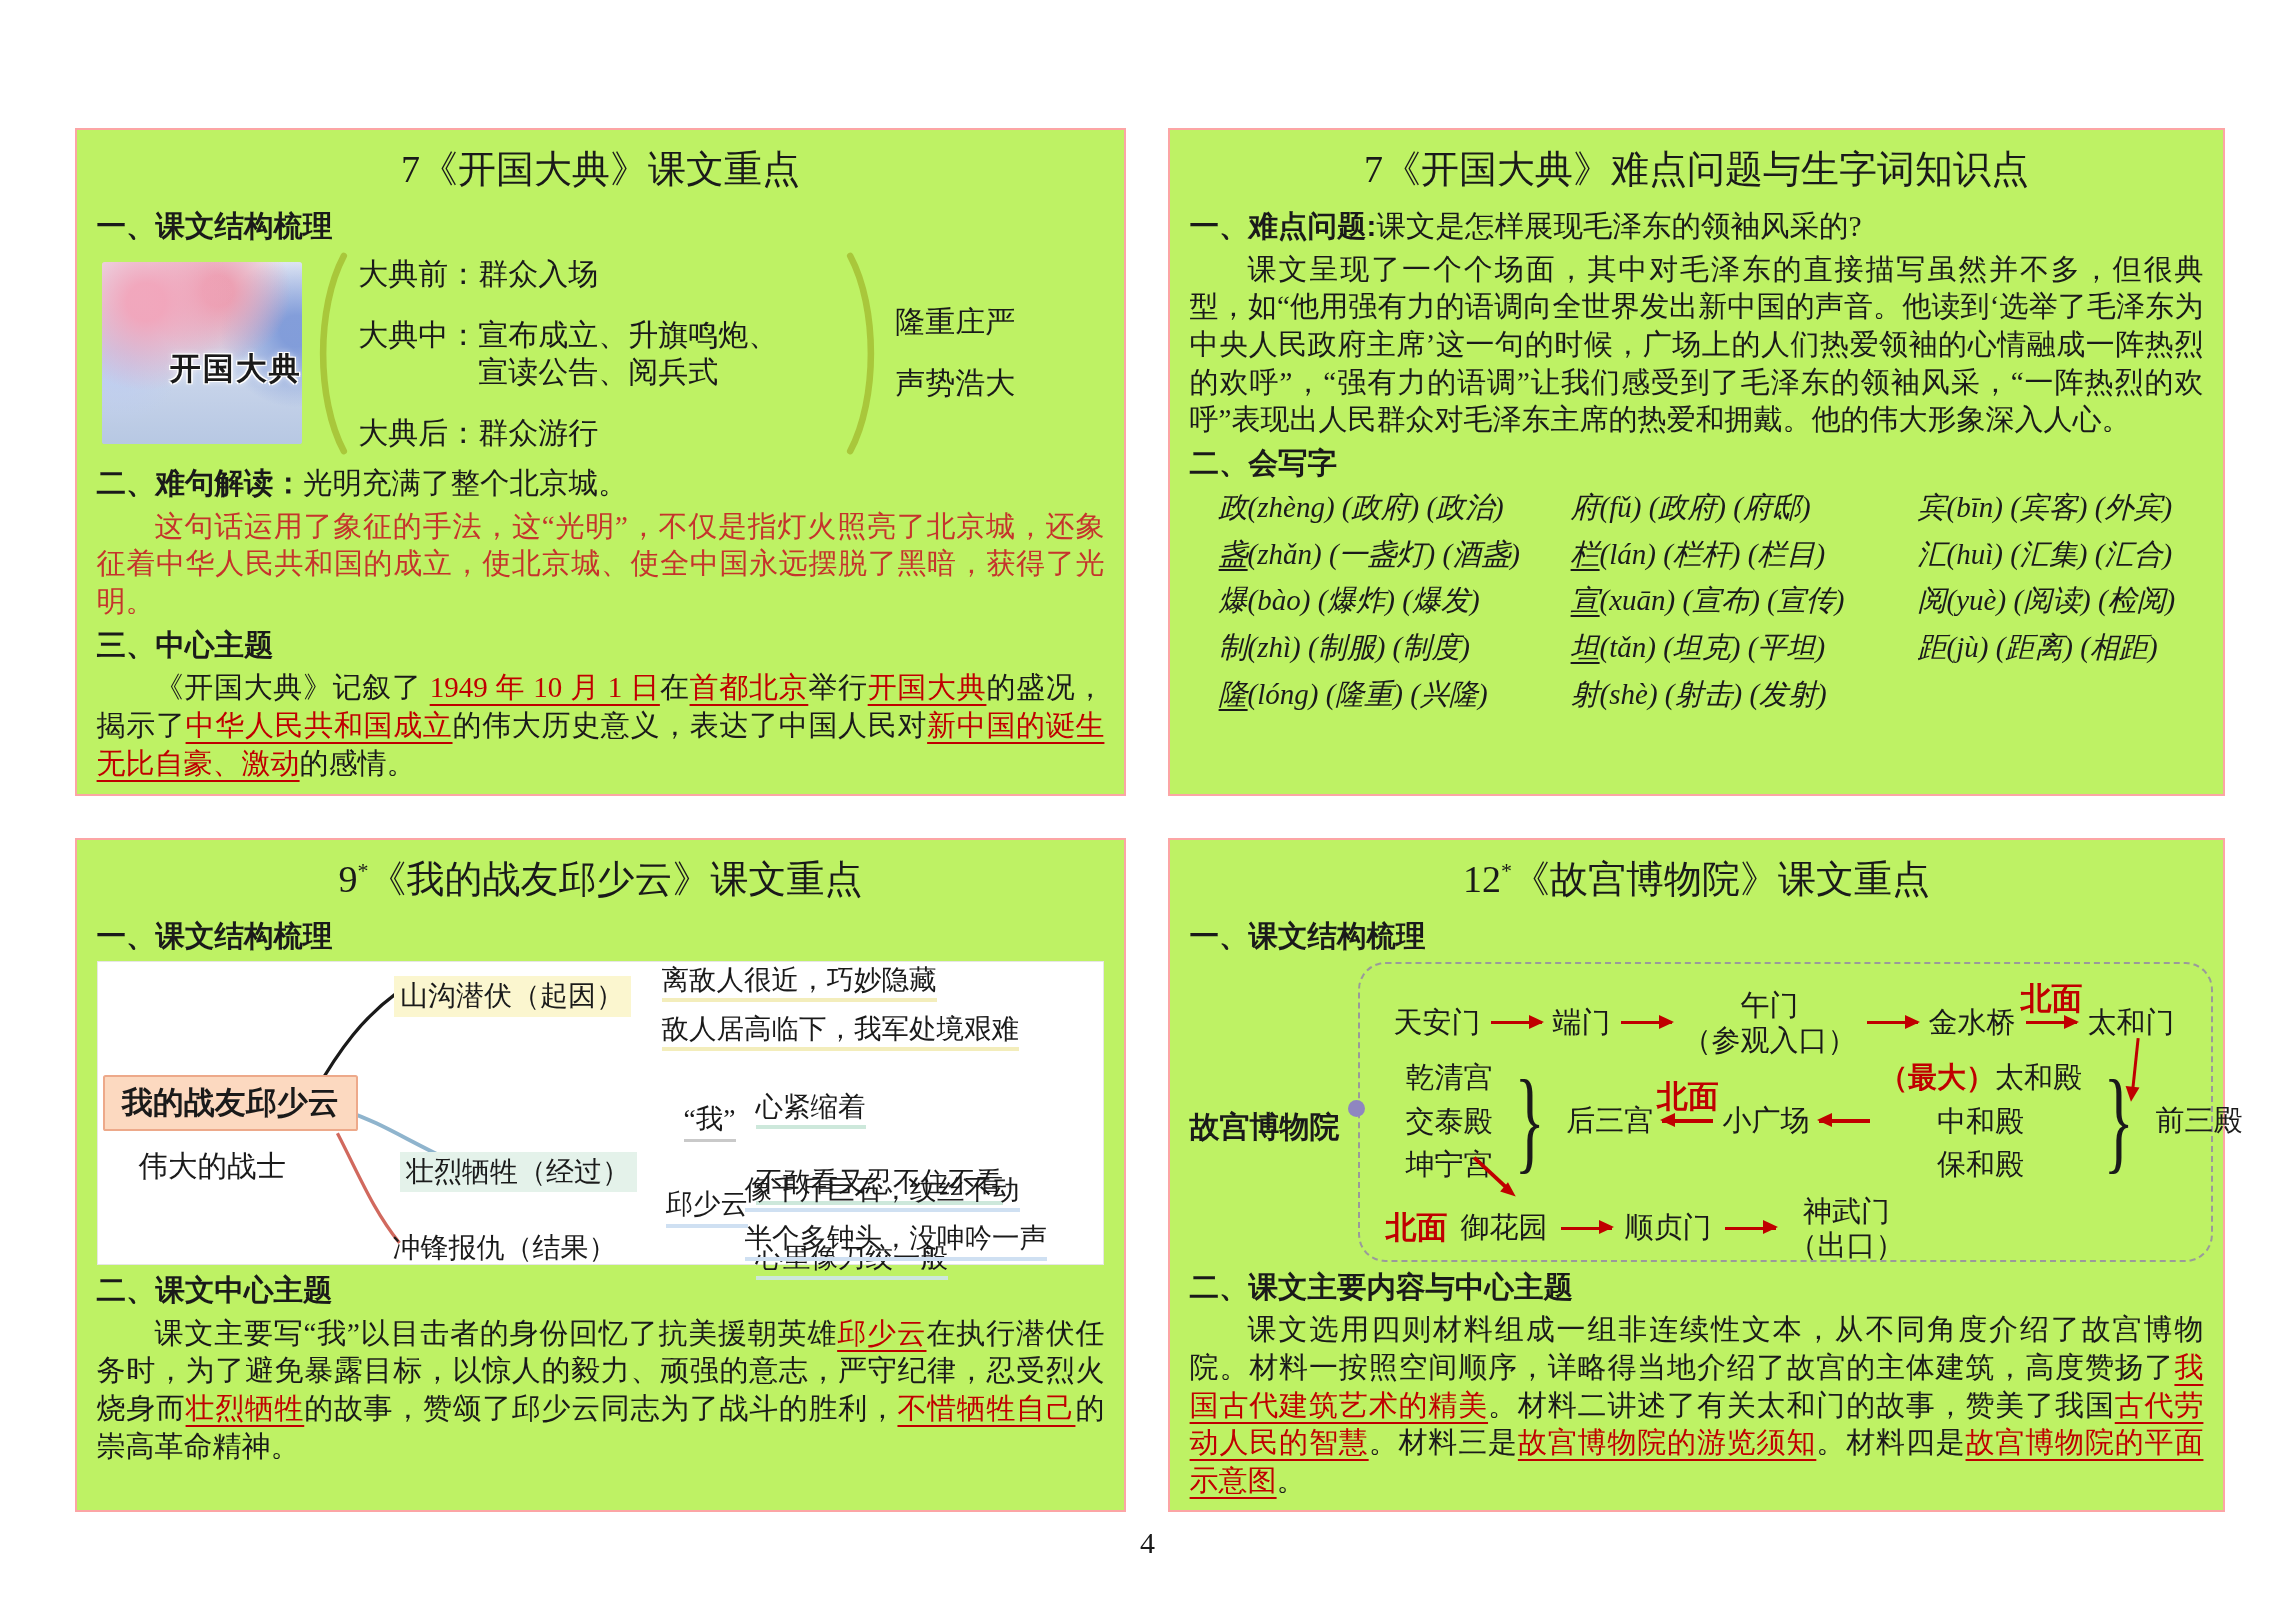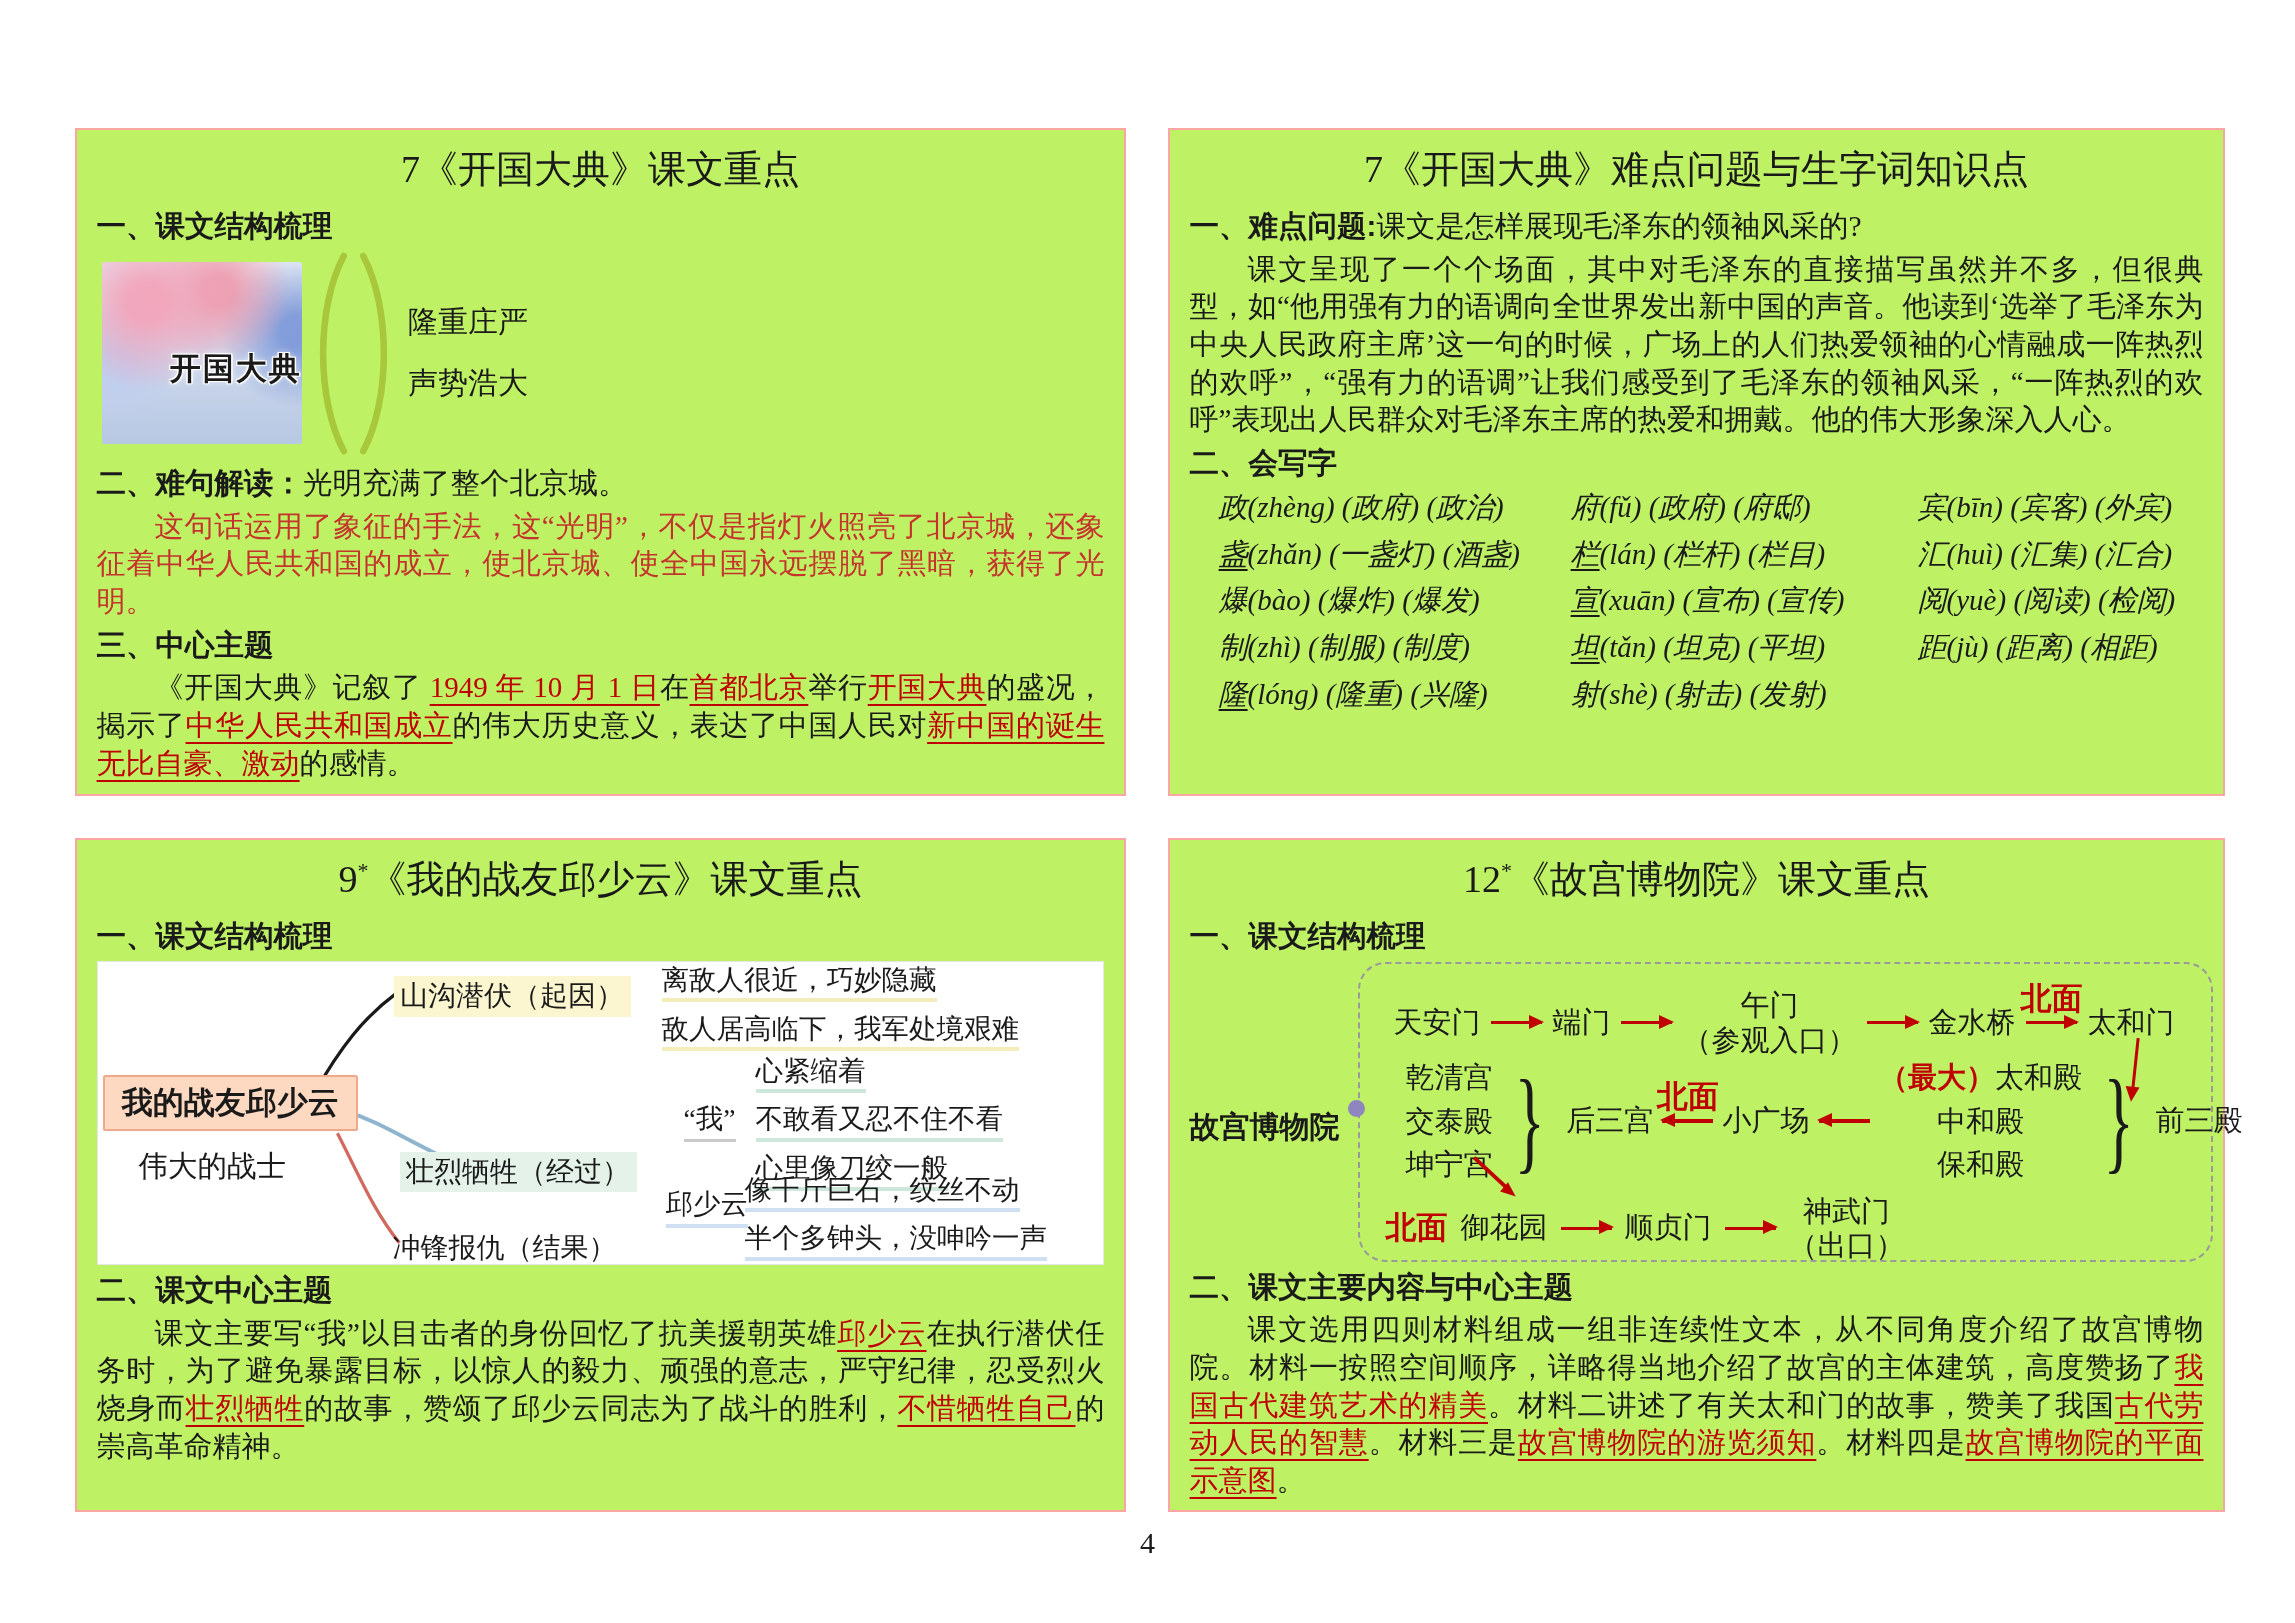--- a/index.html
+++ b/index.html
@@ -64,21 +64,21 @@
   .map3-b1{left:296px;top:14.4px;font-size:28px;background:#fbf6cf;padding:1.3px 6.5px;}
   .map3-b2{left:302px;top:190px;font-size:28px;background:#e4f2ea;padding:1.3px 6.5px;}
   .map3-b3{left:295px;top:267px;font-size:28px;}
   .map3-n1{left:564px;top:1.3px;}
   .map3-we-label{left:586px;top:139px;font-size:27.5px;border-bottom:3.3px solid #c9c9c9;padding-bottom:2.6px;}
   .map3-we{left:658px;top:92px;}
   .map3-qiu-label{left:568px;top:224px;font-size:27.5px;border-bottom:4.6px solid #cfe0f2;padding-bottom:2.6px;}
   .map3-qiu{left:647px;top:211px;}
   .note{font-size:27.5px;line-height:1.2;white-space:nowrap;width:fit-content;margin-bottom:9.2px;padding-bottom:2.6px;}
   .note-y{border-bottom:4.6px solid #f3edbb;}
-  .note-g{border-bottom:4.6px solid #cde8db;}
+  .note-g{border-bottom:4.6px solid #cde8db;margin-top:36px;}
   .note-b{border-bottom:4.6px solid #cfe0f2;}
   .map3 svg{position:absolute;left:0;top:0;pointer-events:none;}
 
   
   .map4{position:relative;height:302px;margin:2.6px 0 5.2px;}
   .map4-dash{position:absolute;left:168px;top:1.3px;width:851px;height:296px;border:2px dashed #9a9a9a;border-radius:27.5px;}
   .map4-root{position:absolute;left:0px;top:146px;font-size:30px;font-weight:700;white-space:nowrap;}
   .map4-dot{position:absolute;left:158px;top:139px;width:17px;height:17px;border-radius:50%;background:#8f86c0;}
   .m4row{position:absolute;display:flex;align-items:center;gap:10.5px;font-size:29px;white-space:nowrap;}
   .m4row1{left:204px;top:27.5px;}
@@ -109,20 +109,34 @@
   <div class="p-title">7《开国大典》课文重点</div>
   <div class="hd">一、课文结构梳理</div>
 
   <div class="flow1">
     <div class="fireworks">
       <span class="fireworks-label">开国大典</span>
     </div>
     <svg class="brace-svg" width="38" height="203" viewBox="0 0 58 310">
       <path d="M50,6 C8,85 8,225 50,304" stroke="#a9c73b" stroke-width="10" fill="none" stroke-linecap="round"></path>
     </svg>
+    <div class="flow1-rows">
+      <div class="flow1-row">
+        <span class="flow1-label">大典前：</span>
+        <span class="flow1-text">群众入场</span>
+      </div>
+      <div class="flow1-row">
+        <span class="flow1-label">大典中：</span>
+        <span class="flow1-text">宣布成立、升旗鸣炮、宣读公告、阅兵式</span>
+      </div>
+      <div class="flow1-row">
+        <span class="flow1-label">大典后：</span>
+        <span class="flow1-text">群众游行</span>
+      </div>
+    </div>
     <svg class="brace-svg" width="38" height="203" viewBox="0 0 58 310">
       <path d="M8,6 C50,85 50,225 8,304" stroke="#a9c73b" stroke-width="10" fill="none" stroke-linecap="round"></path>
     </svg>
     <div class="flow1-result">
       <span>隆重庄严</span>
       <span>声势浩大</span>
     </div>
   </div>
 
   <div class="hd-inline">

